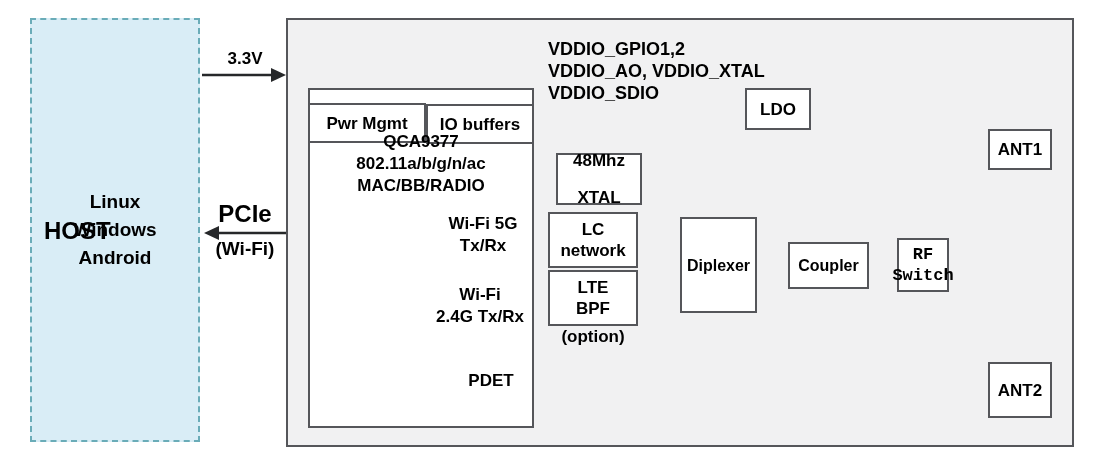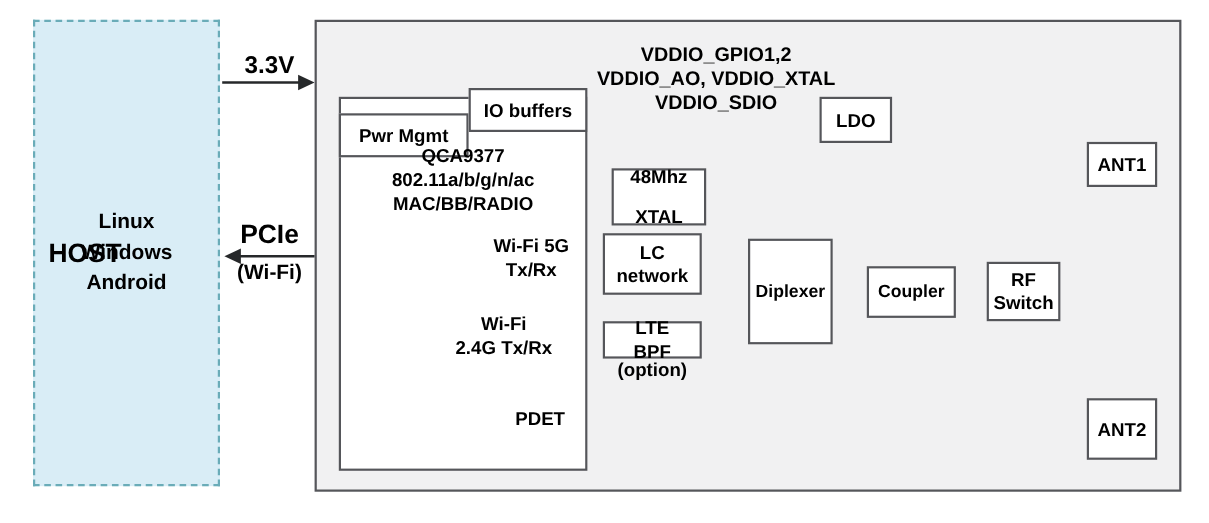--- a/index.html
+++ b/index.html
@@ -23,21 +23,21 @@
     border:2px dashed var(--host-border,#6aacb8);
   }
   .host-title { position:absolute; left:12px; top:140; width:100%; font-size:24px; font-weight:bold; text-align:left; }
   .host-os { position:absolute; left:0; top:252; width:100%; font-size:19px; font-weight:bold; text-align:center; line-height:28px; }
   .host-os span { display:block; }
 
   .label {
     position:absolute; font-weight:bold; font-size:17px; line-height:22px; text-align:center;
   }
   .label span { display:block; }
-  .left-align { text-align:center; }
+  .left-align { text-align:left;margin-left:12px; }
   .chipname { font-size:17px; }
   .big { font-size:24px; }
 </style>
 </head>
 <body>
 
 <div class="canvas">
 
   <svg class="wires" width="1099" height="475" viewBox="0 0 1099 475">
 
@@ -76,46 +76,46 @@
 
   <div class="box host" style="left:30px; top:18px; width:170px; height:424px;">
     <div class="host-title">HOST</div>
     <div class="host-os">
       <span>Linux</span>
       <span>Windows</span>
       <span>Android</span>
     </div>
   </div>
 
-  <div class="label" style="left:205px; top:48px; width:80px; font-size:22px;">3.3V</div>
+  <div class="label" style="left:205px; top:48px; width:80px; font-size:17px;">3.3V</div>
   <div class="label big" style="left:195px; top:203px; width:100px;">PCIe</div>
   <div class="label" style="left:192px; top:238px; width:106px; font-size:19px;">(Wi-Fi)</div>
 
   <div class="box module" style="left:286px; top:18px; width:788px; height:429px;"></div>
 
   <div class="box" style="left:308px; top:88px; width:226px; height:340px;"></div>
 
   <div class="box" style="left:308px; top:88px; width:118px; height:40px;margin-top:15px;">
     <span>Pwr Mgmt</span>
   </div>
-  <div class="box" style="left:426px; top:80px; width:108px; height:40px;">
+  <div class="box" style="left:426px; top:104px; width:108px; height:40px;">
     <span>IO buffers</span>
   </div>
 
   <div class="label chipname" style="left:318px; top:131px; width:206px;">
     <span>QCA9377</span>
     <span>802.11a/b/g/n/ac</span>
     <span>MAC/BB/RADIO</span>
   </div>
 
   <div class="label" style="left:436px; top:213px; width:94px;">
     <span>Wi-Fi 5G</span>
     <span>Tx/Rx</span>
   </div>
-  <div class="label" style="left:408px; top:284px; width:100px;">
+  <div class="label" style="left:430px; top:284px; width:100px;">
     <span>Wi-Fi</span>
     <span>2.4G Tx/Rx</span>
   </div>
   <div class="label" style="left:452px; top:370px; width:78px;">PDET</div>
 
   <div class="label left-align" style="left:536px; top:38px; width:230px; font-size:18px;">
     <span>VDDIO_GPIO1,2</span>
     <span>VDDIO_AO, VDDIO_XTAL</span>
     <span>VDDIO_SDIO</span>
   </div>
@@ -127,35 +127,35 @@
   <div class="box" style="left:556px; top:153px; width:86px; height:52px;gap:16px;">
     <span>48Mhz</span>
     <span>XTAL</span>
   </div>
 
   <div class="box" style="left:548px; top:212px; width:90px; height:56px;">
     <span>LC</span>
     <span>network</span>
   </div>
 
-  <div class="box" style="left:548px; top:270px; width:90px; height:34px;margin-top:22px;">
+  <div class="box" style="left:548px; top:270px; width:90px; height:56px;">
     <span>LTE</span>
     <span>BPF</span>
   </div>
   <div class="label" style="left:548px; top:326px; width:90px;">(option)</div>
 
   <div class="box" style="left:680px; top:217px; width:77px; height:96px; font-size:16px;">
     <span>Diplexer</span>
   </div>
 
   <div class="box" style="left:788px; top:242px; width:81px; height:47px; font-size:16px;">
     <span>Coupler</span>
   </div>
 
-  <div class="box" style="left:897px; top:238px; width:67px; height:54px;">
+  <div class="box" style="left:897px; top:238px; width:52px; height:54px;font-family:Liberation Mono, monospace;">
     <span>RF</span>
     <span>Switch</span>
   </div>
 
   <div class="box" style="left:988px; top:129px; width:64px; height:41px;">
     <span>ANT1</span>
   </div>
   <div class="box" style="left:988px; top:362px; width:64px; height:56px;">
     <span>ANT2</span>
   </div>

